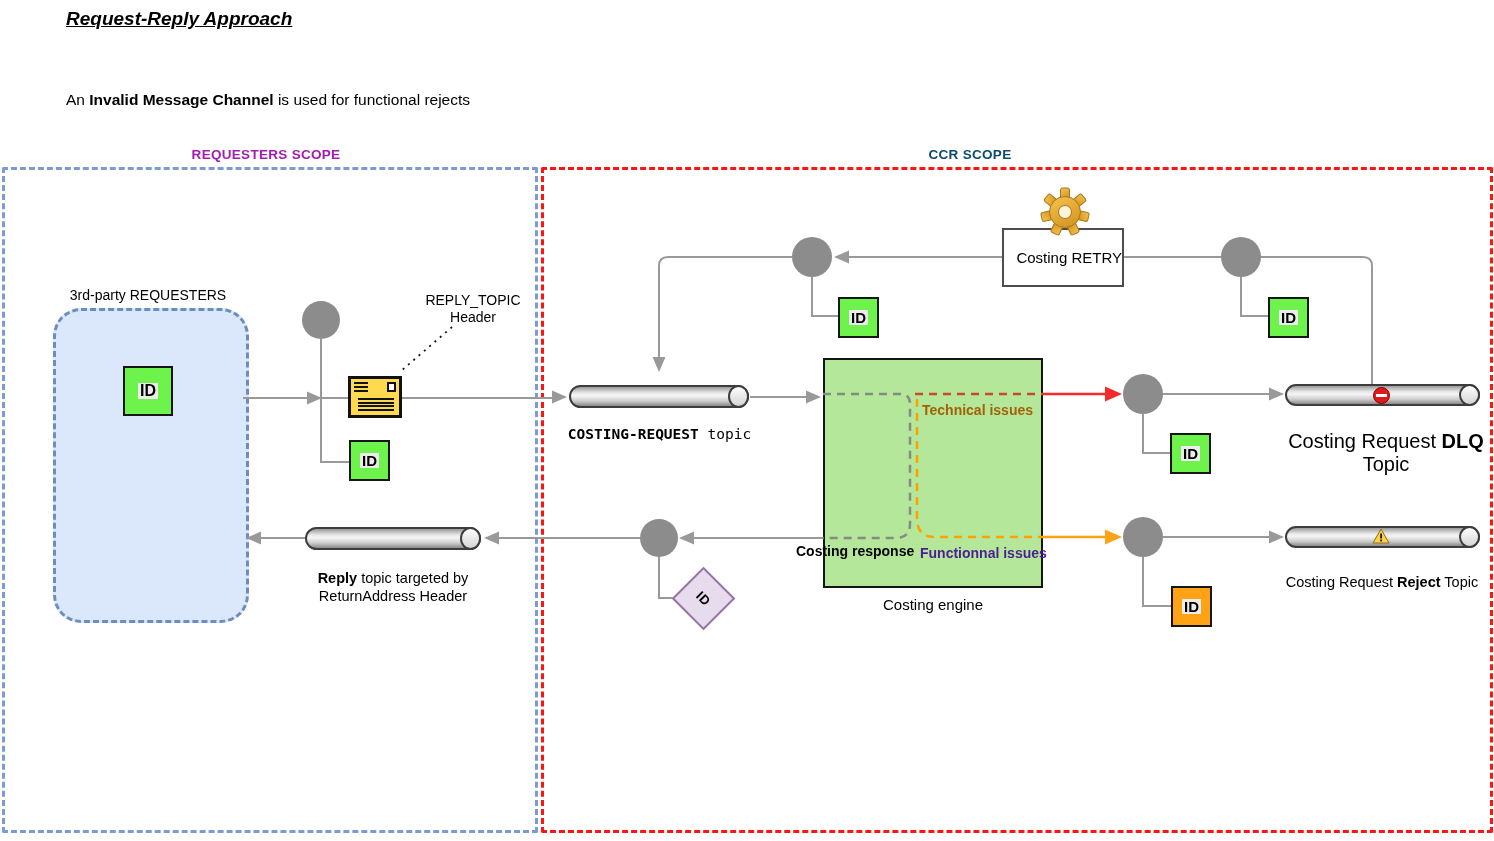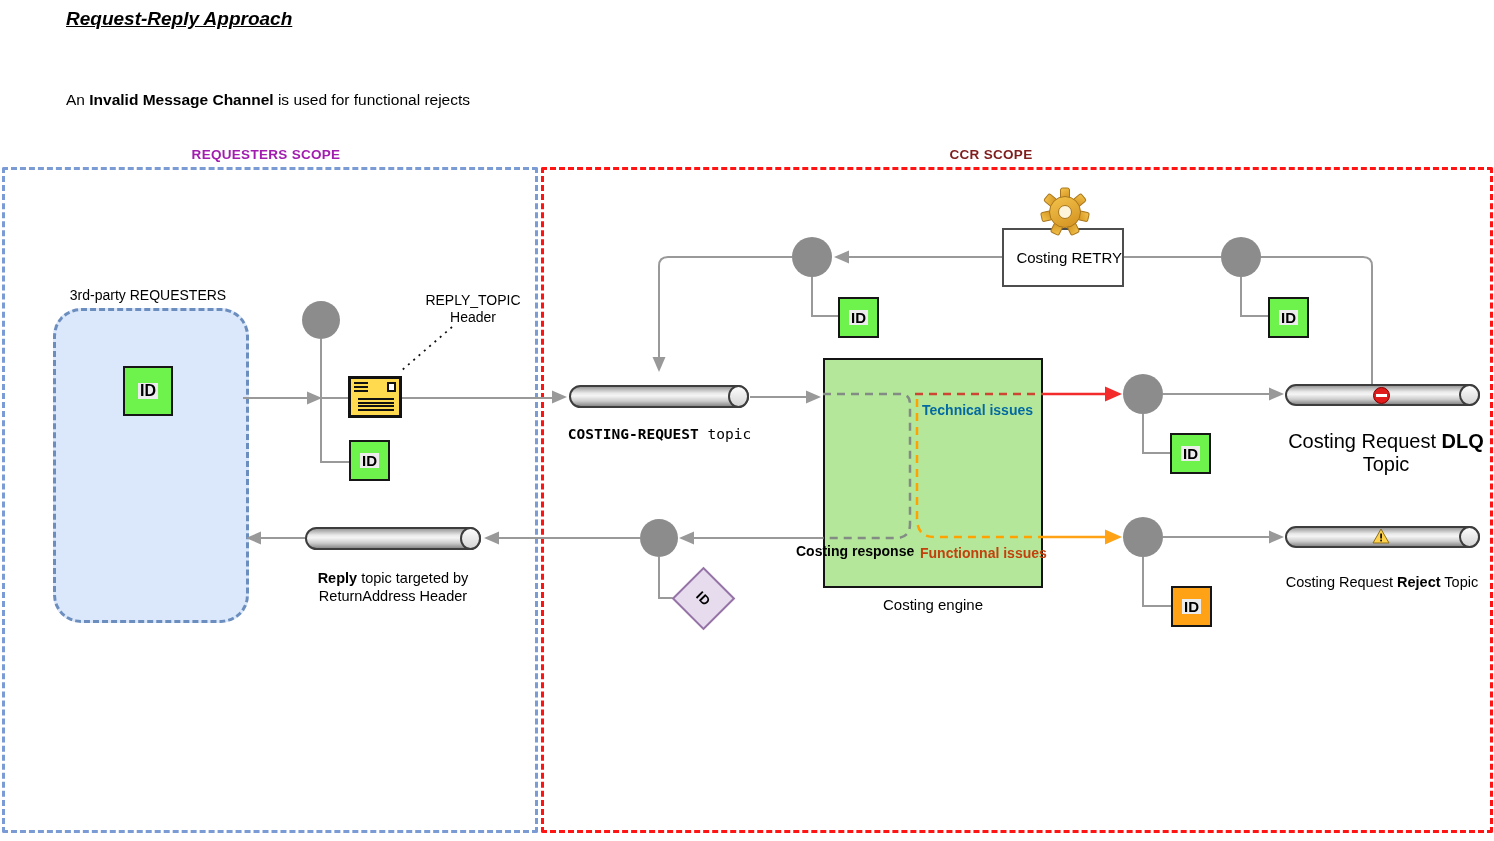--- a/index.html
+++ b/index.html
@@ -56,29 +56,29 @@
 <div id="stage">
 
   <div class="abs doc-title" style="left:66px;top:8px;">Request-Reply Approach</div>
   <div class="abs doc-lines" style="left:66px;top:47px;width:760px;">
     <div class="rich"><span>An </span><span class="b">Invalid Message Channel</span><span> is used for functional rejects</span></div>
   </div>
 
   <div class="abs scope" style="left:2px;top:167px;width:530px;height:660px;border-color:#7b9bd4;"></div>
   <div class="abs scope" style="left:541px;top:167px;width:946px;height:660px;border-color:#ff1414;"></div>
   <div class="abs scope-label" style="left:166px;top:147px;width:200px;color:#a21caf;">REQUESTERS SCOPE</div>
-  <div class="abs scope-label" style="left:916px;top:147px;width:150px;color:#7f1d1d;">CCR SCOPE</div>
+  <div class="abs scope-label" style="left:895px;top:147px;width:150px;color:#0c4a6e;">CCR SCOPE</div>
 
   <div class="abs req-box" style="left:53px;top:308px;width:190px;height:309px;"></div>
   <div class="abs lbl center" style="left:48px;top:287px;width:200px;font-size:14px;">3rd-party REQUESTERS</div>
 
   <div class="abs engine" style="left:823px;top:358px;width:220px;height:230px;"></div>
   <div class="abs lbl center" style="left:823px;top:596px;width:220px;font-size:15px;">Costing engine</div>
-  <div class="abs lbl" style="left:922px;top:402px;font-size:14px;font-weight:bold;color:#0369a1;">Technical issues</div>
-  <div class="abs lbl" style="left:920px;top:545px;font-size:14px;font-weight:bold;color:#c2410c;">Functionnal issues</div>
+  <div class="abs lbl" style="left:922px;top:402px;font-size:14px;font-weight:bold;color:#a16207;">Technical issues</div>
+  <div class="abs lbl" style="left:920px;top:545px;font-size:14px;font-weight:bold;color:#4c1d95;">Functionnal issues</div>
   <div class="abs lbl" style="left:796px;top:543px;font-size:14px;font-weight:bold;">Costing response</div>
 
   <svg class="wires" width="1494" height="841" viewBox="0 0 1494 841">
     <g stroke="#999999" stroke-width="2" fill="none">
 
       <path d="M243,398 H558"></path>
 
       <path d="M321,339 V462 H349"></path>
 
       <path d="M750,397 H808"></path>

